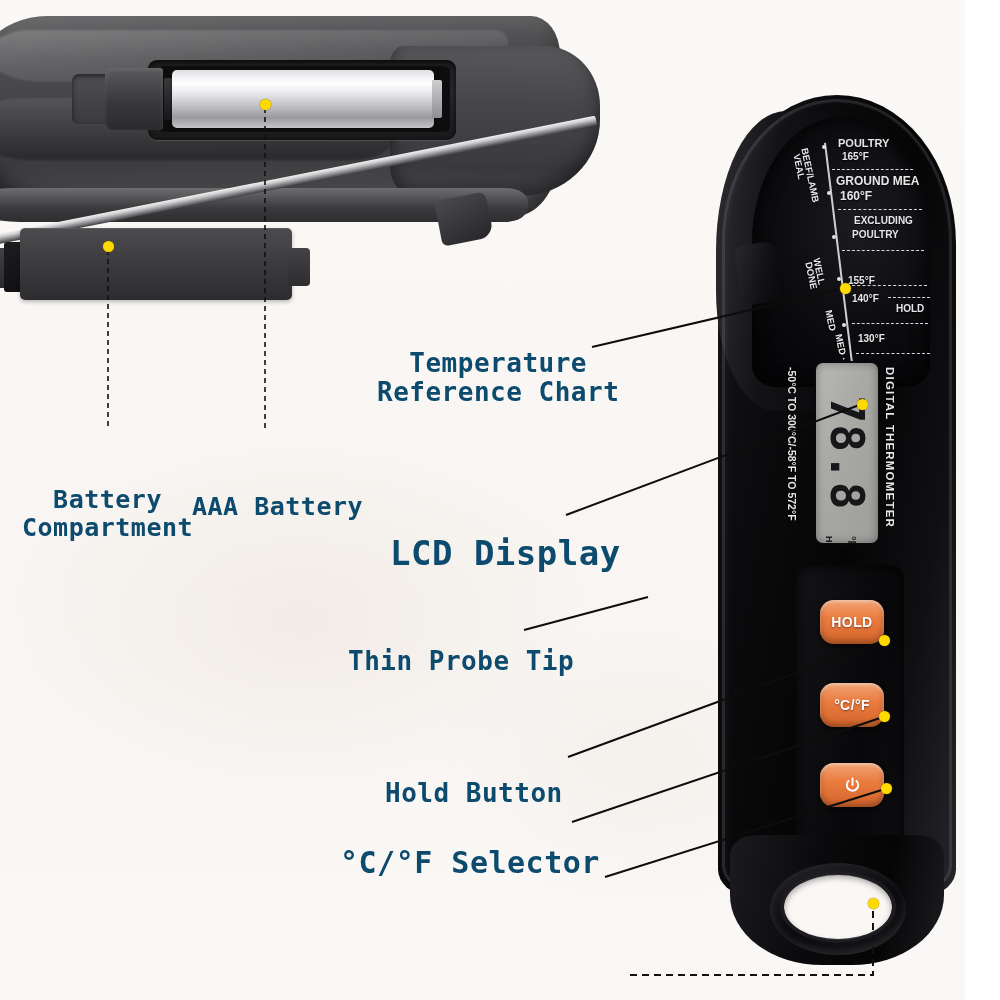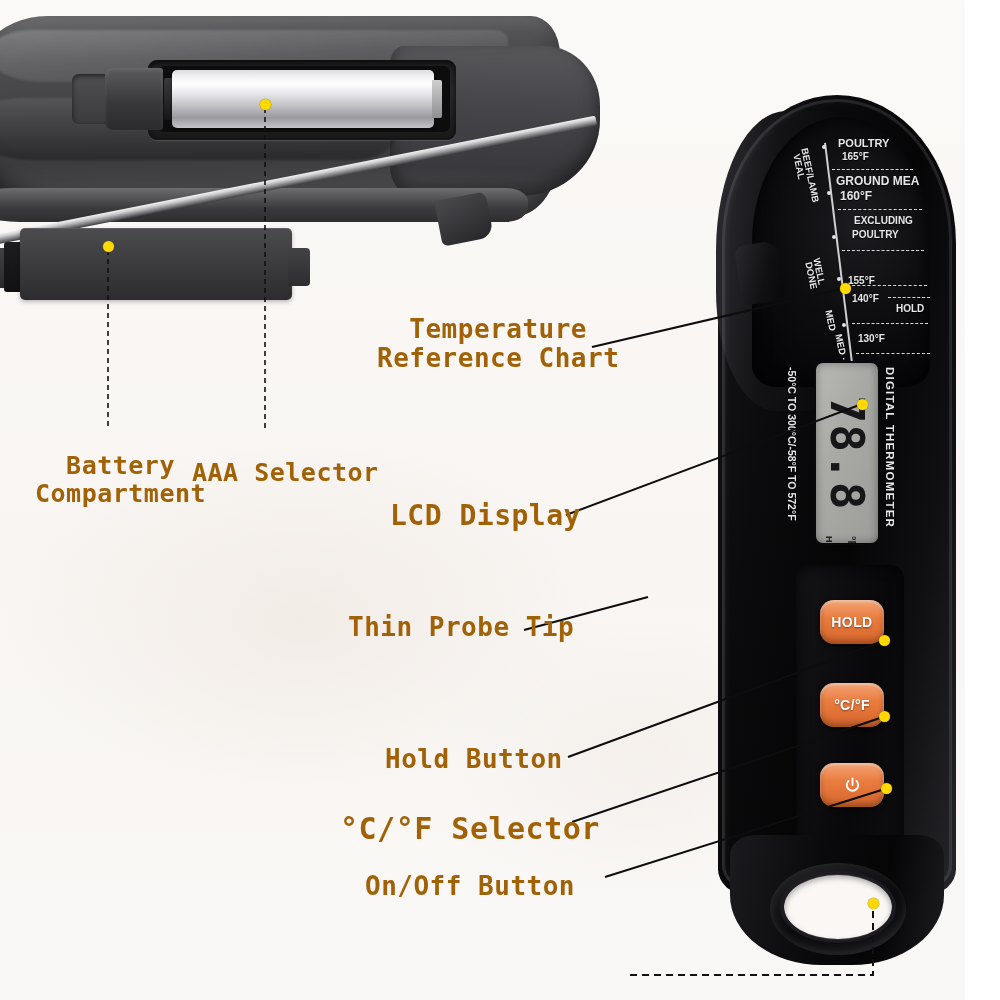--- a/index.html
+++ b/index.html
@@ -19,26 +19,27 @@
     position: absolute; inset: 0;
     background:
       radial-gradient(ellipse 420px 260px at 300px 620px, rgba(236,228,220,.55), rgba(236,228,220,0) 70%),
       radial-gradient(ellipse 300px 200px at 640px 760px, rgba(238,231,224,.42), rgba(238,231,224,0) 70%),
       linear-gradient(180deg,#fbf9f7 0%, #f8f5f2 55%, #faf8f6 100%);
   }
 
   
   .label {
     position: absolute;
-    color: #a16207;
+    color: #0c4a6e;
     font-weight: 700;
     letter-spacing: .5px;
     white-space: pre;
     line-height: 1.12;
     font-family: "DejaVu Sans Mono", "Liberation Mono", monospace;
+    margin-top: 34px;
   }
 
   
   svg.leaders {
     position: absolute; inset: 0;
     width: 1000px; height: 1000px;
     pointer-events: none;
   }
 
   
@@ -523,31 +524,30 @@
 
   <div class="dot" style="left:260px; top:99px;"></div>
   <div class="dot" style="left:103px; top:241px;"></div>
   <div class="dot" style="left:840px; top:283px;"></div>
   <div class="dot" style="left:857px; top:399px;"></div>
   <div class="dot" style="left:879px; top:635px;"></div>
   <div class="dot" style="left:879px; top:711px;"></div>
   <div class="dot" style="left:881px; top:783px;"></div>
   <div class="dot" style="left:868px; top:898px;"></div>
 
-  <div class="label" style="left:35px; top:452px; font-size:25px; text-align:center;">Battery
+  <div class="label" style="left:22px; top:452px; font-size:25px; text-align:center;">Battery
 Compartment</div>
 
-  <div class="label" style="left:192px; top:459px; font-size:25px;">AAA Selector</div>
+  <div class="label" style="left:192px; top:459px; font-size:25px;">AAA Battery</div>
 
   <div class="label" style="left:377px; top:315px; font-size:26px; text-align:center;">Temperature
 Reference Chart</div>
 
-  <div class="label" style="left:390px; top:500px; font-size:28px;">LCD Display</div>
+  <div class="label" style="left:390px; top:500px; font-size:34px;">LCD Display</div>
 
   <div class="label" style="left:385px; top:745px; font-size:26px;">Hold Button</div>
 
   <div class="label" style="left:348px; top:613px; font-size:26px;">Thin Probe Tip</div>
 
   <div class="label" style="left:340px; top:812px; font-size:30px;">°C/°F Selector</div>
 
-  <div class="label" style="left:365px; top:872px; font-size:26px;">On/Off Button</div>
 
 </div>
 
 </body></html>

